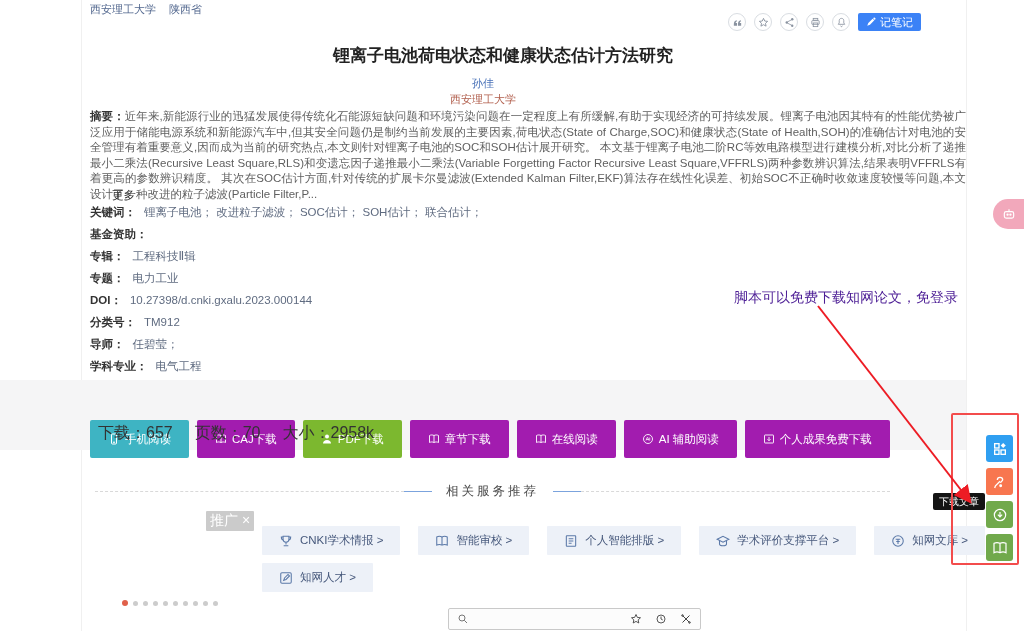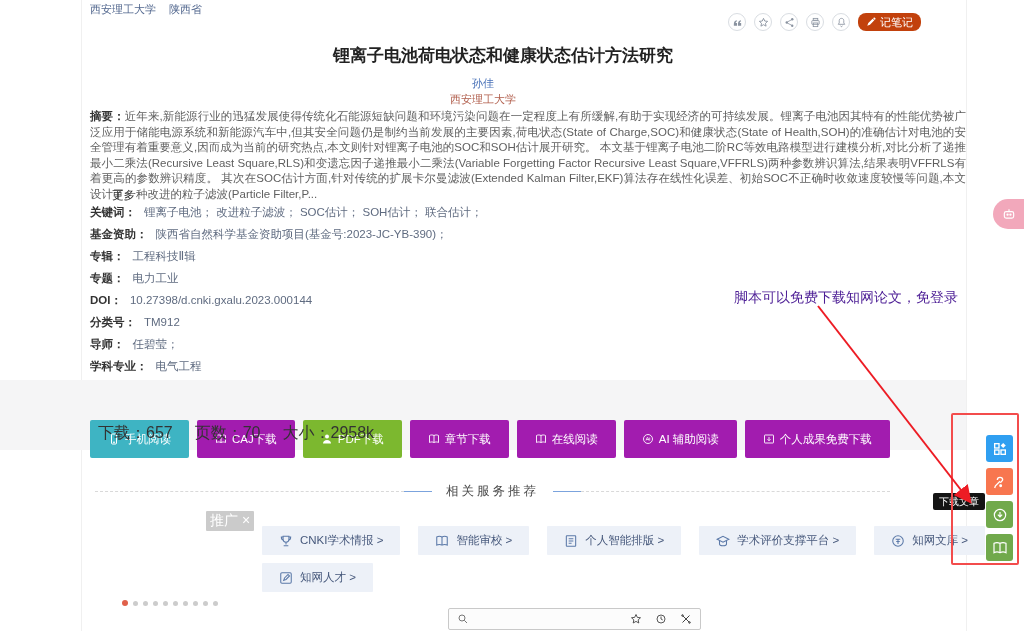--- a/index.html
+++ b/index.html
@@ -11,21 +11,21 @@
 
   
   .crumbs { position:absolute; left:90px; top:2px; font-size:11px; }
   .crumbs a { color:#53688f; text-decoration:none; margin-right:10px; cursor:pointer; }
 
   
   .tool-row { position:absolute; left:728px; top:13px; display:flex; align-items:center; gap:8px; }
   .cicon { width:18px; height:18px; border:1px solid #d9dde2; border-radius:50%;
            display:flex; align-items:center; justify-content:center; color:#8a93a0; cursor:pointer; background:#fff; }
   .cicon svg { width:11px; height:11px; }
-  .note-btn { height:18px; background:#c2410c; color:#fff; border:none; border-radius:8px;
+  .note-btn { height:18px; background:#3b82f6; color:#fff; border:none; border-radius:2px;
               font-size:11px; display:flex; align-items:center; gap:4px; padding:0 8px; cursor:pointer; }
   .note-btn svg { width:10px; height:10px; }
 
   
   .title { position:absolute; left:0; top:44px; width:966px; text-align:center;
            font-size:17px; font-weight:bold; color:#222;padding-left:40px; }
   .author { position:absolute; left:0; top:76px; width:966px; text-align:center;
             font-size:11px; color:#4a72b8; cursor:pointer; }
   .inst { position:absolute; left:0; top:92px; width:966px; text-align:center;
           font-size:11px; color:#b2604e; cursor:pointer; }
@@ -161,21 +161,20 @@
   <p class="abstract"><b>摘要：</b><span>近年来,新能源行业的迅猛发展使得传统化石能源短缺问题和环境污染问题在一定程度上有所缓解,有助于实现经济的可持续发展。锂离子电池因其特有的性能优势被广泛应用于储能电源系统和新能源汽车中,但其安全问题仍是制约当前发展的主要因素,荷电状态(State of Charge,SOC)和健康状态(State of Health,SOH)的准确估计对电池的安全管理有着重要意义,因而成为当前的研究热点,本文则针对锂离子电池的SOC和SOH估计展开研究。 本文基于锂离子电池二阶RC等效电路模型进行建模分析,对比分析了递推最小二乘法(Recursive Least Square,RLS)和变遗忘因子递推最小二乘法(Variable Forgetting Factor Recursive Least Square,VFFRLS)两种参数辨识算法,结果表明VFFRLS有着更高的参数辨识精度。 其次在SOC估计方面,针对传统的扩展卡尔曼滤波(Extended Kalman Filter,EKF)算法存在线性化误差、初始SOC不正确时收敛速度较慢等问题,本文设计了一种改进的粒子滤波(Particle Filter,P...</span></p>
   <span class="more">更多</span>
 
   <div class="meta">
     <div class="row">
         <b>关键词：</b>
         <span>锂离子电池；  改进粒子滤波；  SOC估计；  SOH估计；  联合估计；</span>
       </div>
     <div class="row">
         <b>基金资助：</b>
-        <span>陕西省自然科学基金资助项目(基金号:2023-JC-YB-390)；</span>
       </div>
     <div class="row">
         <b>专辑：</b>
         <span>工程科技Ⅱ辑</span>
       </div>
     <div class="row">
         <b>专题：</b>
         <span>电力工业</span>
       </div>
     <div class="row">

